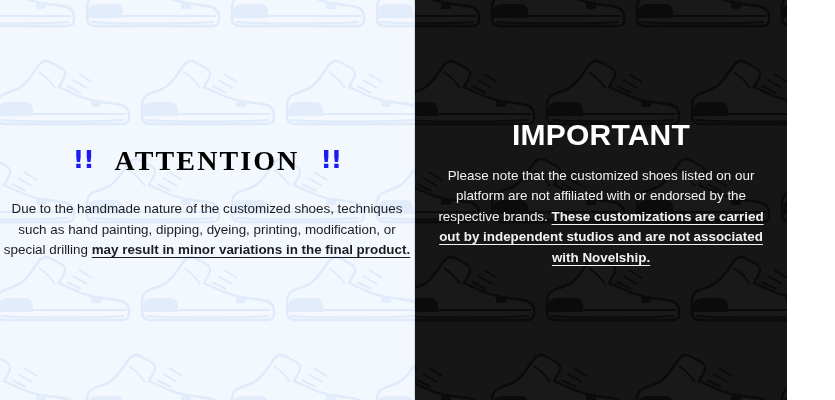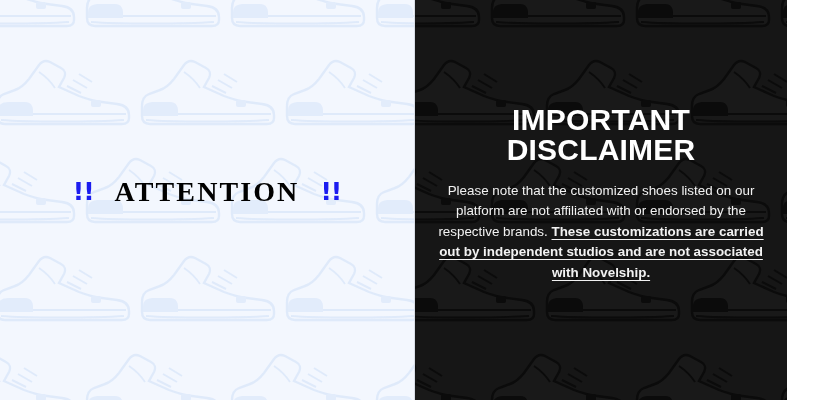--- a/index.html
+++ b/index.html
@@ -168,20 +168,21 @@
       </g>
     </svg>
 
     <div class="panel-content">
       <div class="attn-heading-row">
         <span class="bangs">!!</span>
         <h2 class="attn-title">ATTENTION</h2>
         <span class="bangs">!!</span>
       </div>
 
+      <p class="attn-body"><span>Due to the handmade nature of the customized shoes, techniques such as hand painting, dipping, dyeing, printing, modification, or special drilling </span><span class="emph">may result in minor variations in the final product.</span></p>
     </div>
   </section>
 
   <section class="panel" id="panel-disclaimer">
 
     <svg class="panel-bg" width="420" height="400" viewBox="0 0 420 400" preserveAspectRatio="xMidYMid slice" aria-hidden="true">
       <defs>
         <g id="sneaker-dark">
           <path d="M2 46 C2 40 4 36 9 34 L20 30 C26 28 30 24 34 19 L44 5 C47 1 51 0 55 2
                    L66 8 C70 10 71 14 69 18 L64 27 L84 36 C92 39 99 41 107 42 L122 44
@@ -220,20 +221,19 @@
         <use href="#sneaker-dark" x="-70" y="354"></use>
         <use href="#sneaker-dark" x="75" y="354"></use>
         <use href="#sneaker-dark" x="220" y="354"></use>
         <use href="#sneaker-dark" x="365" y="354"></use>
       </g>
     </svg>
 
     <div class="panel-content">
       <h2 class="disc-title">
         <span class="line">IMPORTANT</span>
-        <span class="line">DISCLAIMER</span>
       </h2>
 
       <p class="disc-body"><span>Please note that the customized shoes listed on our platform are not affiliated with or endorsed by the respective brands. </span><span class="emph">These customizations are carried out by independent studios and are not associated with Novelship.</span></p>
     </div>
   </section>
 
 </div>
 
 </body></html>

